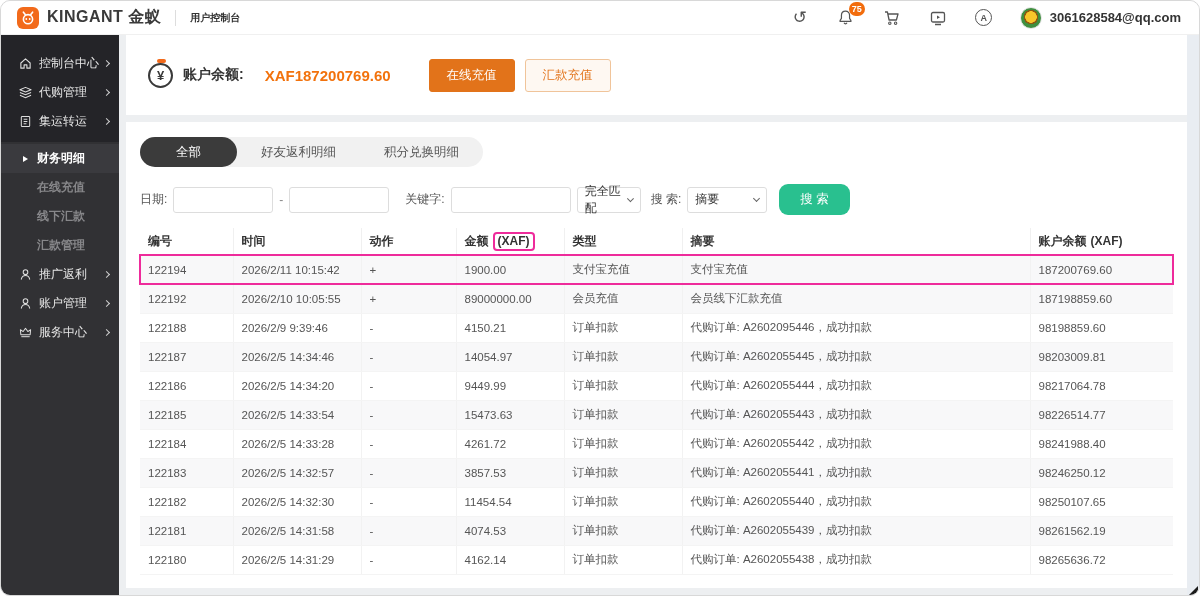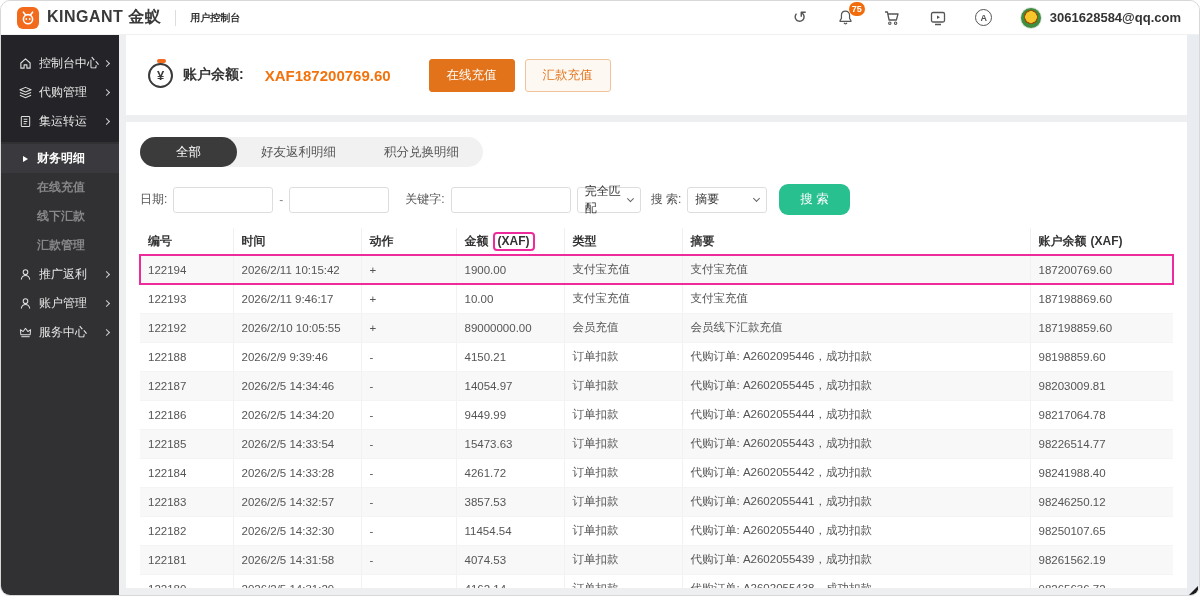--- a/index.html
+++ b/index.html
@@ -287,29 +287,20 @@
           <tbody id="tbody">
               <tr class="stripe hl">
                 <td>122194</td>
                 <td>2026/2/11 10:15:42</td>
                 <td>+</td>
                 <td>1900.00</td>
                 <td>支付宝充值</td>
                 <td>支付宝充值</td>
                 <td>187200769.60</td>
               </tr>
-              <tr>
-                <td>122193</td>
-                <td>2026/2/11 9:46:17</td>
-                <td>+</td>
-                <td>10.00</td>
-                <td>支付宝充值</td>
-                <td>支付宝充值</td>
-                <td>187198869.60</td>
-              </tr>
               <tr class="stripe">
                 <td>122192</td>
                 <td>2026/2/10 10:05:55</td>
                 <td>+</td>
                 <td>89000000.00</td>
                 <td>会员充值</td>
                 <td>会员线下汇款充值</td>
                 <td>187198859.60</td>
               </tr>
               <tr>

